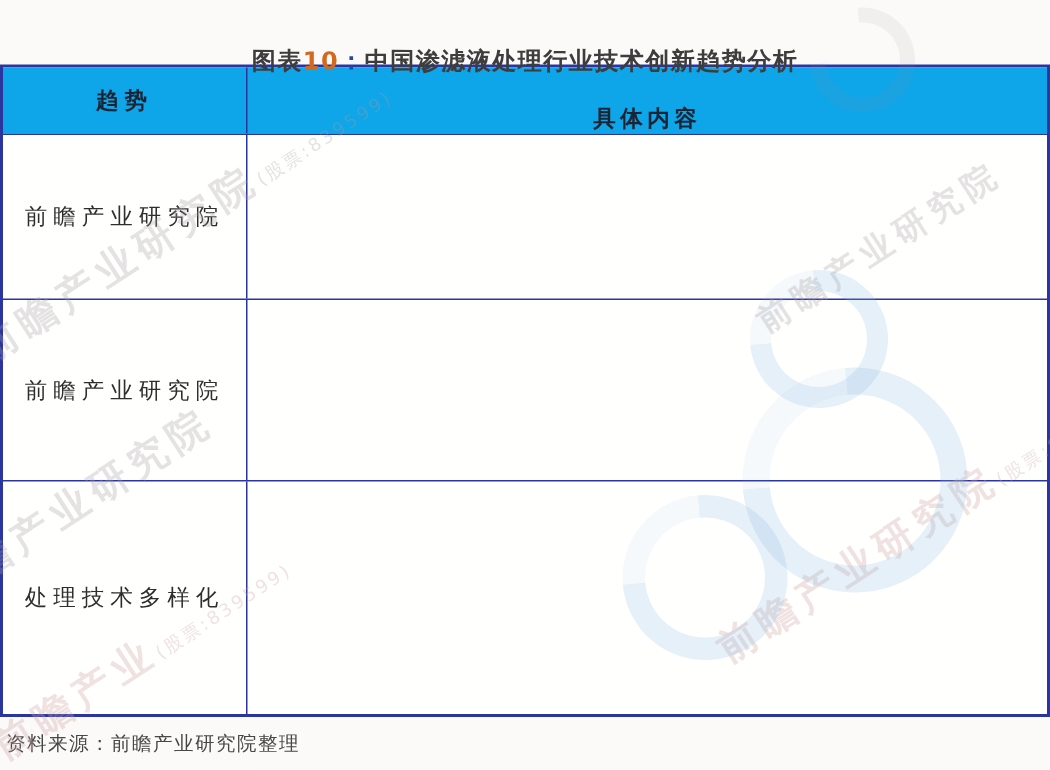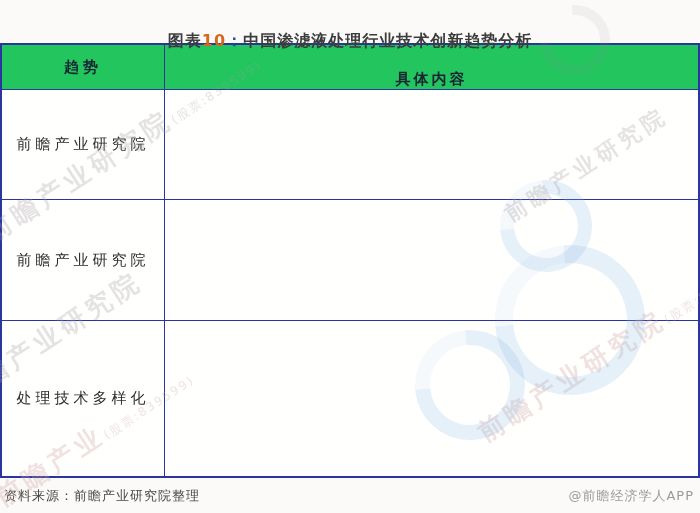--- a/index.html
+++ b/index.html
@@ -25,21 +25,21 @@
   .title .colon { color: #1c4ca8; }
 
   
   .tbl {
     width: 700px;
     border: 2px solid #2b35a0;
     background: #fffffe;
   }
   .row { display: flex; border-top: 1px solid #2b35a0; }
   .row:first-child { border-top: none; }
-  .row.header { height: 44px; background: #22c55e; }
+  .row.header { height: 44px; background: #0ea5e9; }
   .row.r1 { height: 110px; }
   .row.r2 { height: 121px; }
   .row.r3 { height: 156px; }
 
   .cell-trend {
     width: 163px;
     flex: none;
     display: flex;
     align-items: center;
     justify-content: center;
@@ -141,21 +141,20 @@
     <div class="cell-trend">前瞻产业研究院</div>
   </div>
 
   <div class="row r3">
     <div class="cell-trend">处理技术多样化</div>
   </div>
 </div>
 
 <div class="footer">
   <span class="source">资料来源：前瞻产业研究院整理</span>
-  <span class="credit">@前瞻经济学人APP</span>
 </div>
 
 <div class="wm-layer">
   <div class="wm-text wm-gray wm-tl">
     <span>前瞻产业研究院</span><span class="stock">(股票:839599)</span>
   </div>
   <div class="wm-text wm-gray wm-ml">
     <span>前瞻产业研究院</span>
   </div>
   <div class="wm-text wm-pink wm-bl">

